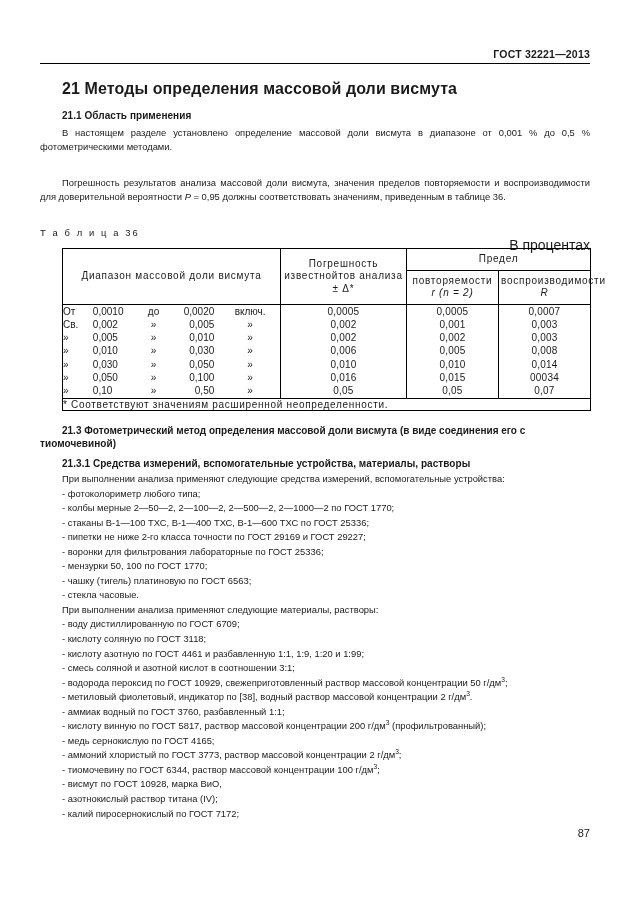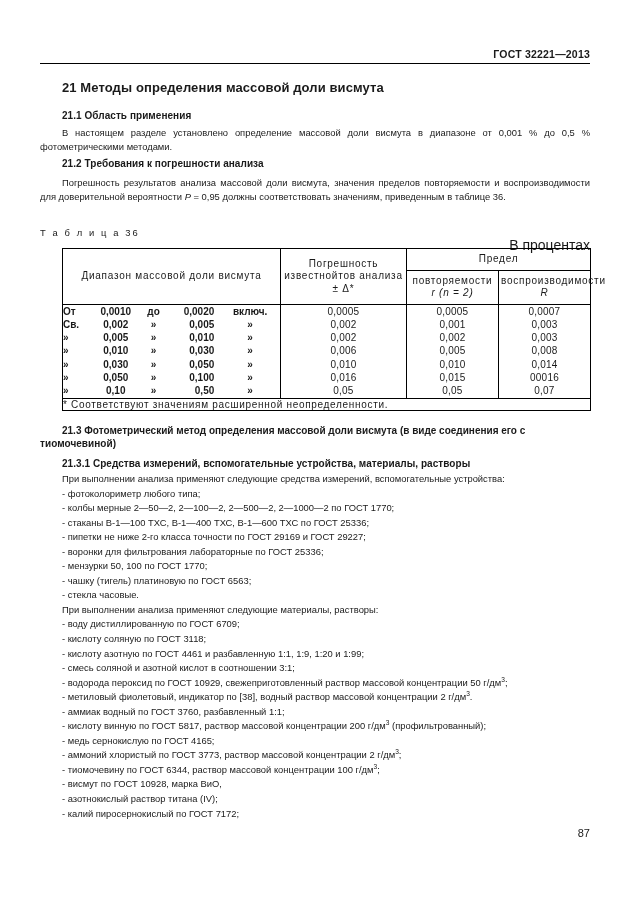--- a/index.html
+++ b/index.html
@@ -45,21 +45,21 @@
     border-bottom: 1px solid #000;
     width: 100%;
   }
 
   
   h1.sec-title {
     position: absolute;
     top: 80px;
     left: 22px;
     margin: 0;
-    font-size: 13px;
+    font-size: 16px;
     font-weight: bold;
     letter-spacing: 0.1px;
   }
   .h2 {
     font-size: 10px;
     font-weight: bold;
     margin: 0;
     letter-spacing: 0.05px;
   }
   .para {
@@ -146,25 +146,24 @@
     letter-spacing: 0.2px;
   }
   td.rangecell {
     font-size: 9.4px;
     line-height: 13.3px;
     padding: 0 0 0 6px;
   }
   .rng {
     display: flex;
     width: 100%;
-    font-weight: bold;
   }
   .rng span { display: inline-block; }
   .rng .c1 { width: 30px; text-align: left; }
-  .rng .c2 { width: 46px; text-align: center; }
+  .rng .c2 { width: 46px; text-align: left; }
   .rng .c3 { width: 30px; text-align: center; }
   .rng .c4 { width: 46px; text-align: right; }
   .rng .c5 { width: 60px; text-align: center; padding-left: 6px; }
   .cellpad-top { padding-top: 5px; }
   td.foot {
     font-size: 8.3px;
     letter-spacing: 0.7px;
     padding: 5px 0 5px 28px;
   }
   .dbl-top { border-top: 1px solid #000 !important; }
@@ -182,23 +181,20 @@
 
     <h1 class="sec-title">21 Методы определения массовой доли висмута</h1>
 
     <div class="blk" id="b-21-1">
       <div class="h2">21.1 Область применения</div>
     </div>
     <div class="blk" id="p-21-1">
       <p class="para indent">В настоящем разделе установлено определение массовой доли висмута в диапазоне от 0,001 % до 0,5 % фотометрическими методами.</p>
     </div>
 
-    <div class="blk" id="b-21-2">
-      <div class="h2">21.2 Требования к погрешности анализа</div>
-    </div>
     <div class="blk" id="p-21-2">
       <p class="para indent"><span>Погрешность результатов анализа массовой доли висмута, значения пределов повторяемости и вос­производимости для доверительной вероятности </span><span class="ital">P</span><span> = 0,95 должны соответствовать значениям, приведен­ным в таблице 36.</span></p>
     </div>
 
     <div class="blk" id="tab-caption">
       <span class="tab-caption">Т а б л и ц а  36</span>
     </div>
     <div class="blk" id="units-line">
       <span class="units">В процентах</span>
     </div>
@@ -298,21 +294,21 @@
               <div>0,010</div>
               <div>0,015</div>
               <div>0,05</div>
             </td>
             <td class="num cellpad-top dbl-top" rowspan="7">
               <div>0,0007</div>
               <div>0,003</div>
               <div>0,003</div>
               <div>0,008</div>
               <div>0,014</div>
-              <div>00016</div>
+              <div>00034</div>
               <div>0,07</div>
             </td>
           </tr>
           <tr></tr>
           <tr></tr>
           <tr></tr>
           <tr></tr>
           <tr></tr>
           <tr></tr>
           <tr>

